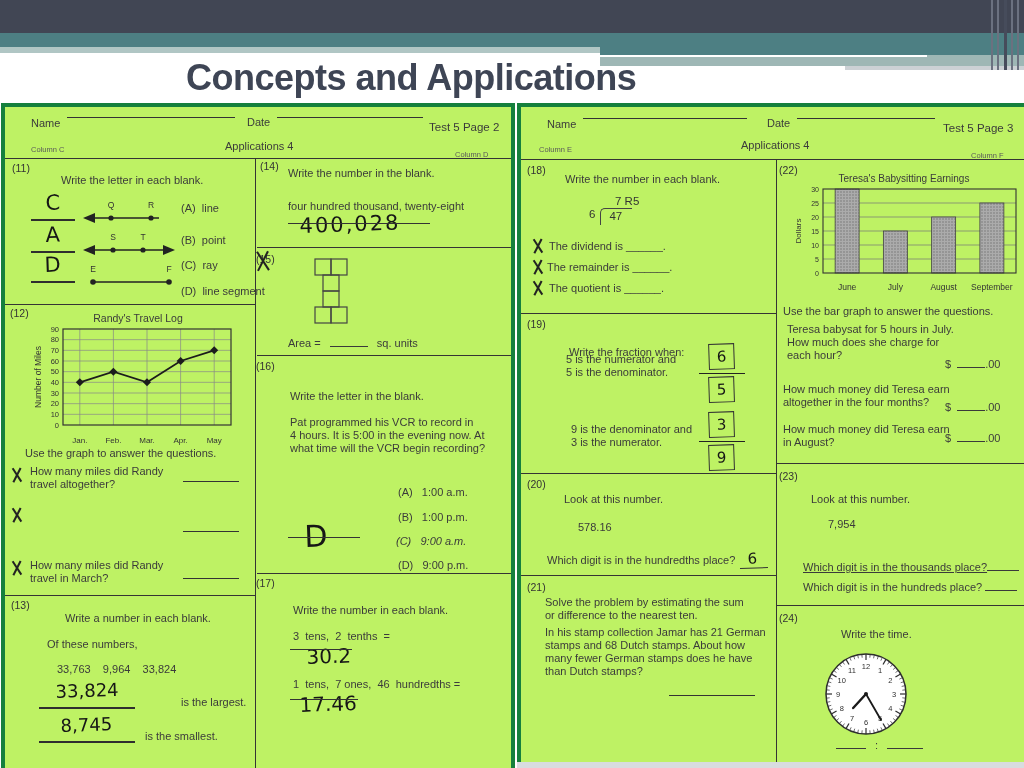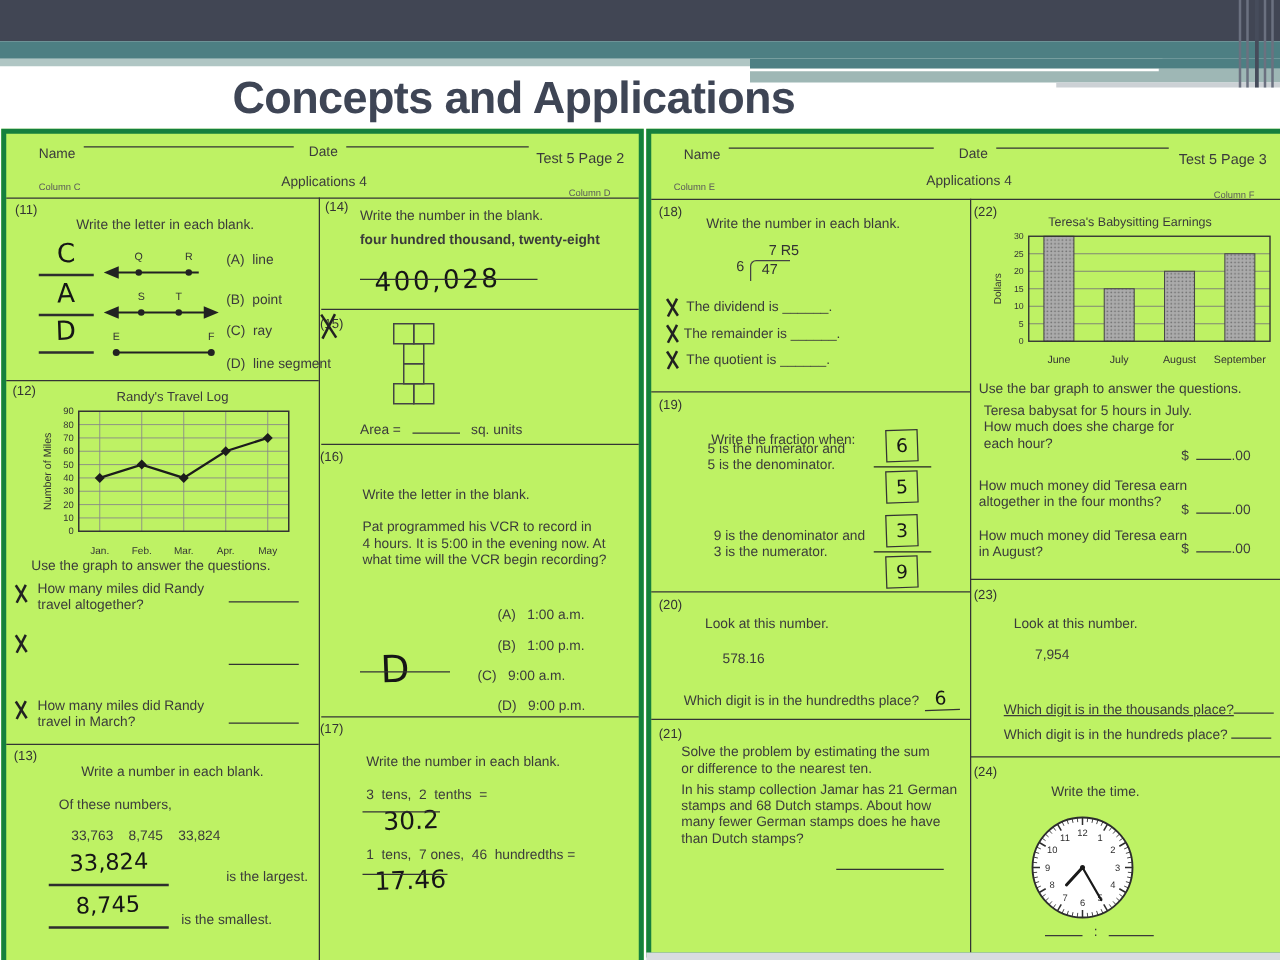--- a/index.html
+++ b/index.html
@@ -167,33 +167,33 @@
   <span class="xmark" style="left:5px;top:453px;"></span>
   <div class="a txt pre" style="left:25px;top:452px;">How many miles did Randy
 travel in March?</div>
   <div class="ulblank" style="left:178px;top:471px;width:56px;"></div>
 
   <div class="hline" style="left:0;top:488px;width:250px;"></div>
 
   <span class="a qnum" style="left:6px;top:492px;">(13)</span>
   <span class="a txt" style="left:60px;top:505px;">Write a number in each blank.</span>
   <span class="a txt" style="left:42px;top:531px;">Of these numbers,</span>
-  <span class="a txt" style="left:52px;top:556px;white-space:pre;">33,763    8,745    33,824</span>
+  <span class="a txt" style="left:52px;top:556px;white-space:pre;">33,763    9,964    33,824</span>
   <div class="a" style="left:34px;top:574px;width:96px;height:26px;border-bottom:2px solid #2e2e2e;text-align:center;">
     <span class="hand" style="font-size:18px;">33,824</span>
   </div>
   <span class="a txt" style="left:140px;top:589px;padding-left:36px;">is the largest.</span>
   <div class="a" style="left:34px;top:608px;width:96px;height:26px;border-bottom:2px solid #2e2e2e;text-align:center;">
     <span class="hand" style="font-size:18px;">8,745</span>
   </div>
   <span class="a txt" style="left:140px;top:623px;">is the smallest.</span>
 
   <span class="a qnum" style="left:255px;top:53px;">(14)</span>
   <span class="a txt" style="left:283px;top:60px;">Write the number in the blank.</span>
-  <span class="a txt" style="left:283px;top:79px;font-weight:bold;">four hundred thousand, twenty-eight</span>
+  <span class="a txt" style="left:283px;top:93px;">four hundred thousand, twenty-eight</span>
   <span class="a hand" style="left:295px;top:107px;font-size:21px;letter-spacing:2px;">400,028</span>
   <div class="ulblank" style="left:283px;top:116px;width:142px;"></div>
   <div class="hline" style="left:252px;top:140px;width:254px;"></div>
 
   <span class="a qnum" style="left:251px;top:146px;">(15)</span>
   <span class="xmark big" style="left:248px;top:143px;"></span>
   <div class="a" style="left:308px;top:150px;">
     <svg width="40" height="72">
       <g fill="none" stroke="#444" stroke-width="1.2">
         <rect x="2" y="2" width="16" height="16"></rect>
@@ -212,21 +212,21 @@
   </div>
   <div class="hline" style="left:252px;top:248px;width:254px;"></div>
 
   <span class="a qnum" style="left:251px;top:253px;">(16)</span>
   <span class="a txt" style="left:285px;top:283px;">Write the letter in the blank.</span>
   <div class="a txt pre" style="left:285px;top:309px;">Pat programmed his VCR to record in
 4 hours.  It is 5:00 in the evening now.  At
 what time will the VCR begin recording?</div>
   <div class="a txt" style="left:393px;top:379px;"><span>(A)</span>&nbsp;&nbsp;&nbsp;<span>1:00  a.m.</span></div>
   <div class="a txt" style="left:393px;top:404px;"><span>(B)</span>&nbsp;&nbsp;&nbsp;<span>1:00  p.m.</span></div>
-  <div class="a txt" style="left:377px;top:428px;"><span>(C)</span>&nbsp;&nbsp;&nbsp;<span>9:00  a.m.</span></div>
+  <div class="a txt" style="left:391px;top:428px;font-style:italic;"><span>(C)</span>&nbsp;&nbsp;&nbsp;<span>9:00  a.m.</span></div>
   <div class="a txt" style="left:393px;top:452px;"><span>(D)</span>&nbsp;&nbsp;&nbsp;<span>9:00  p.m.</span></div>
   <span class="a hand" style="left:300px;top:412px;font-size:30px;">D</span>
   <div class="ulblank" style="left:283px;top:430px;width:72px;"></div>
   <div class="hline" style="left:252px;top:466px;width:254px;"></div>
 
   <span class="a qnum" style="left:251px;top:470px;">(17)</span>
   <span class="a txt" style="left:288px;top:497px;">Write the number in each blank.</span>
   <span class="a txt" style="left:288px;top:523px;white-space:pre;">3  tens,  2  tenths  =</span>
   <span class="a hand" style="left:302px;top:538px;font-size:20px;">30.2</span>
   <div class="ulblank" style="left:285px;top:542px;width:62px;"></div>

